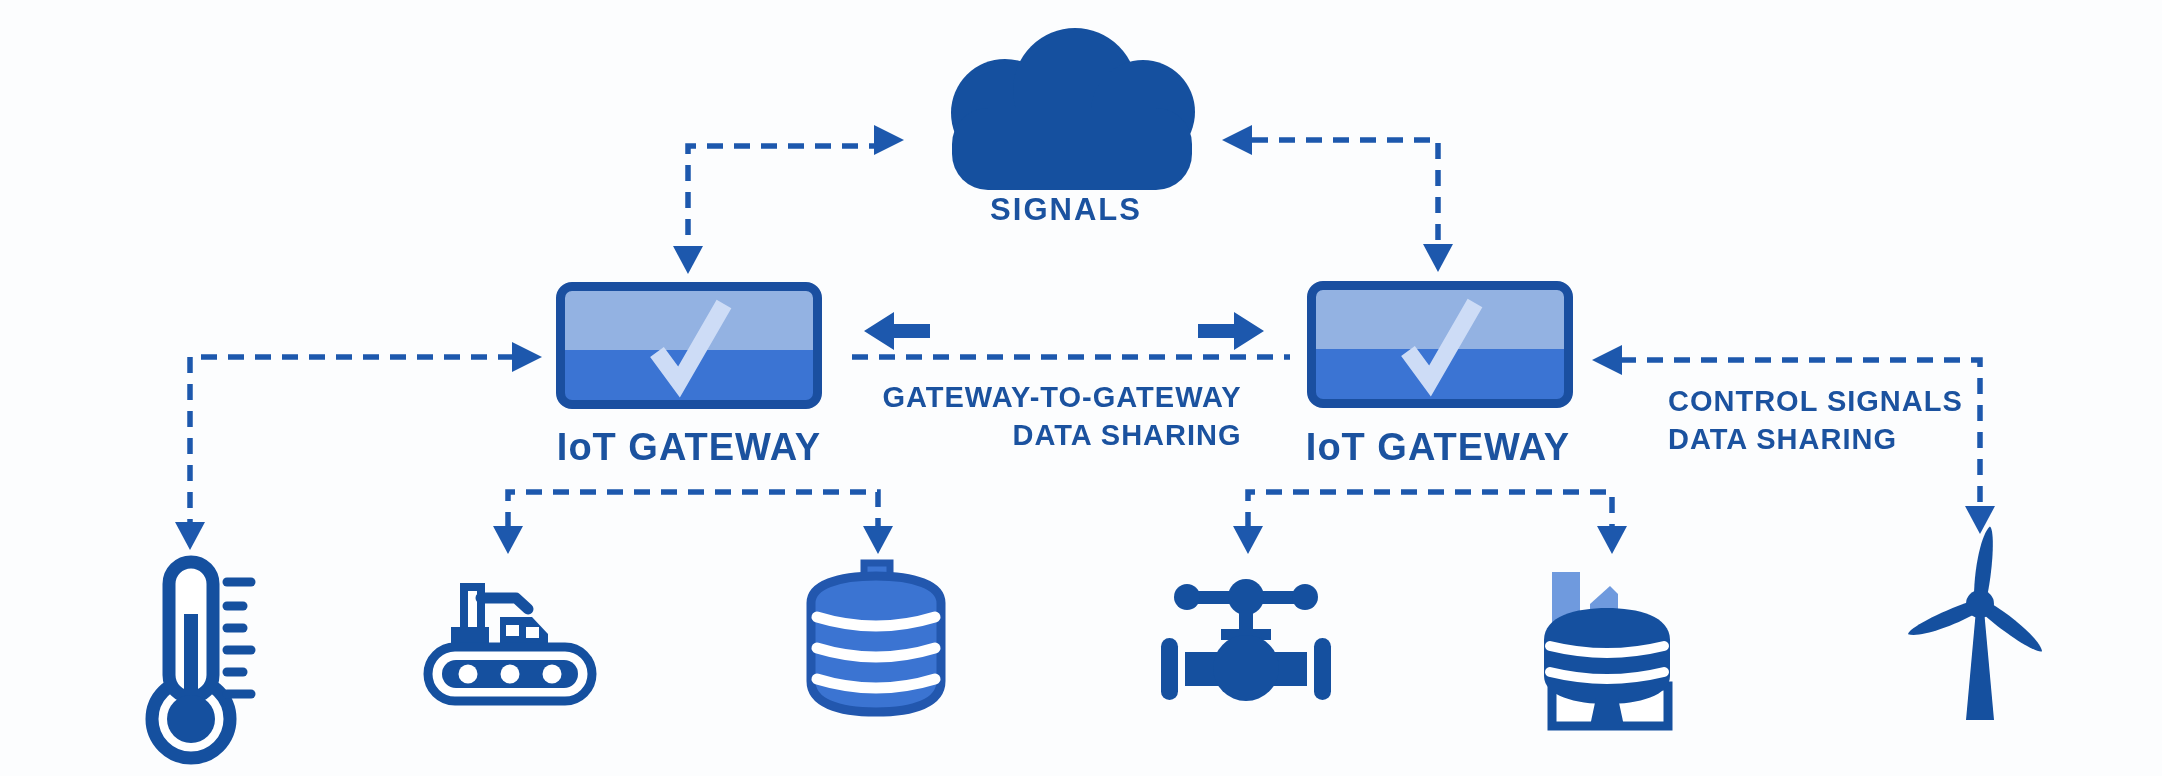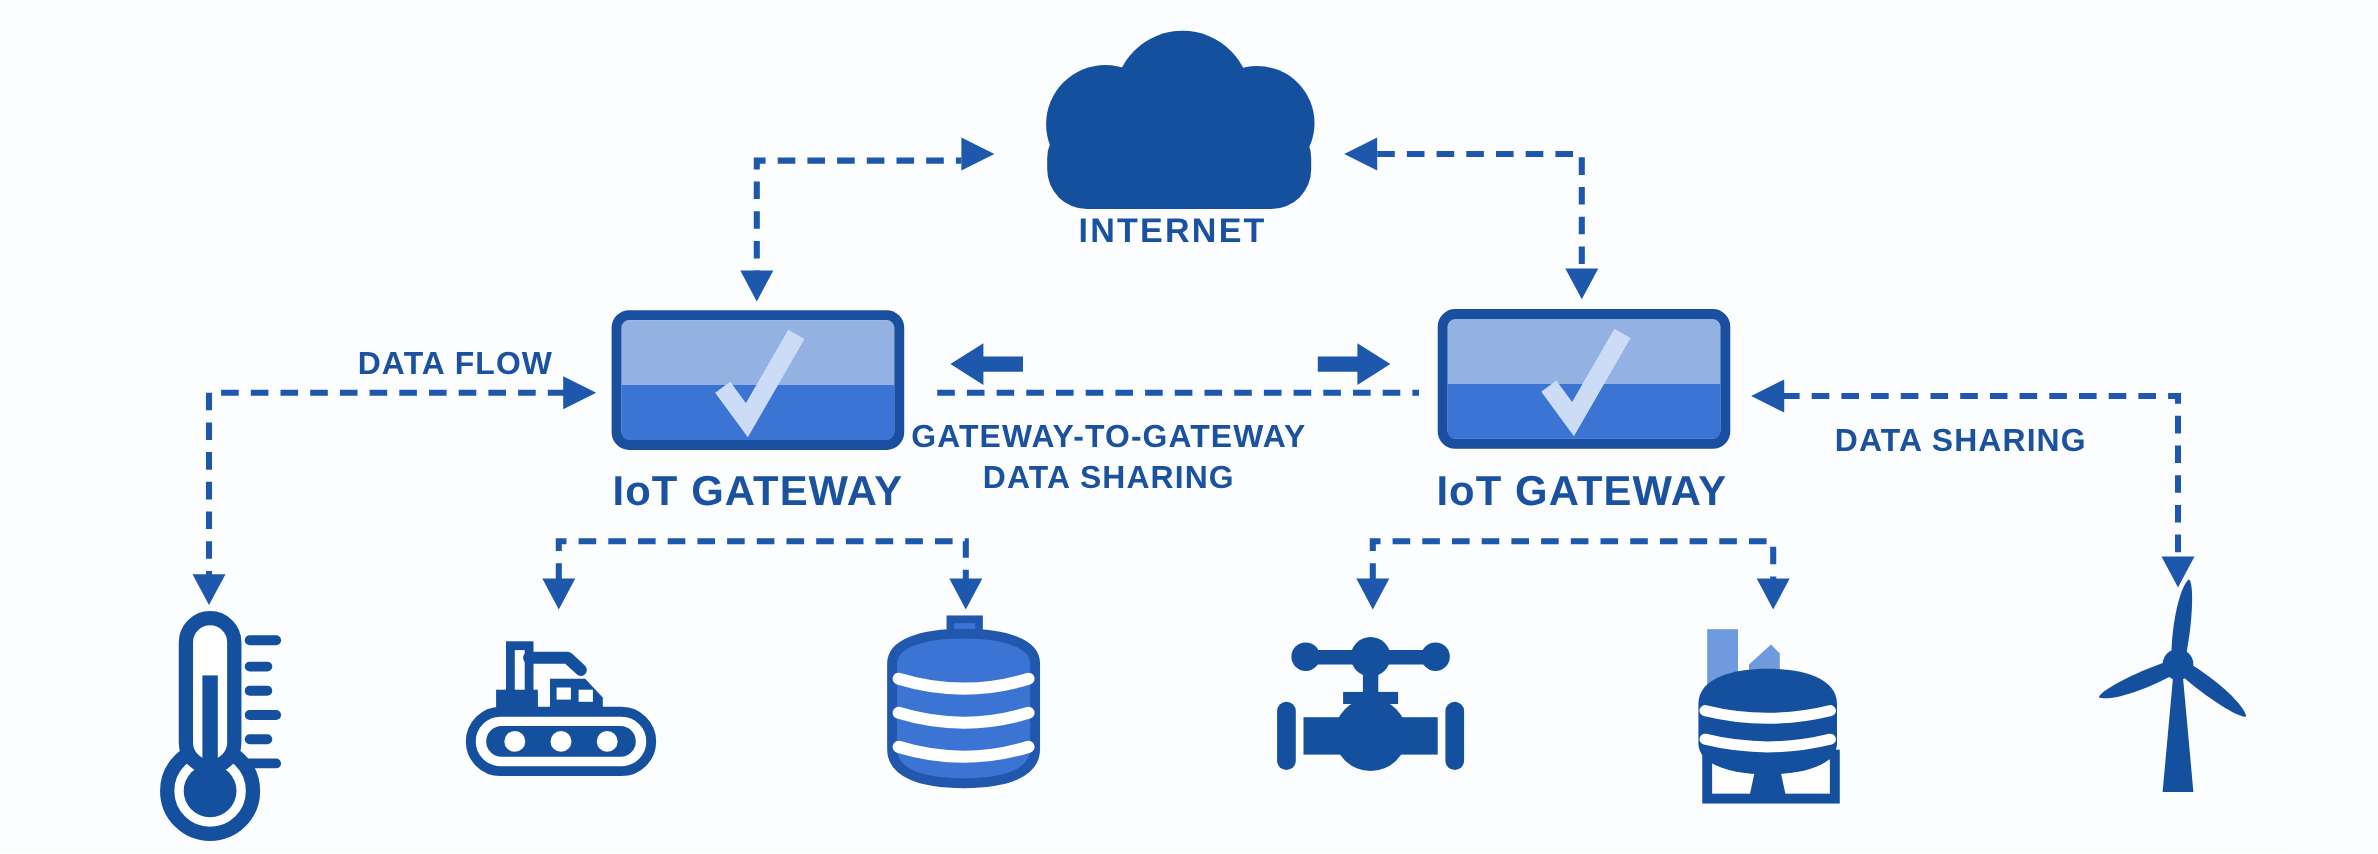--- a/index.html
+++ b/index.html
@@ -174,30 +174,30 @@
     <svg width="120" height="112" viewBox="0 0 120 112">
       <path d="M28,62 L50,92 L95,14" fill="none" stroke="var(--check,#cddcf6)" stroke-width="17" stroke-linecap="butt"></path>
     </svg>
   </div>
   <div class="gateway-box" style="left:1307px;top:281px;">
     <svg width="120" height="112" viewBox="0 0 120 112">
       <path d="M28,62 L50,92 L95,14" fill="none" stroke="var(--check,#cddcf6)" stroke-width="17" stroke-linecap="butt"></path>
     </svg>
   </div>
 
-  <div class="lbl center internet-lbl" style="left:1066px;top:192px;">INTERNET</div>
+  <div class="lbl center internet-lbl" style="left:1066px;top:192px;">SIGNALS</div>
 
   <div class="lbl center gateway-lbl" style="left:689px;top:426px;">IoT GATEWAY</div>
 
   <div class="lbl center gateway-lbl" style="left:1438px;top:426px;">IoT GATEWAY</div>
 
-  <div class="lbl center note-lbl" style="left:414px;top:312px;">DATA FLOW</div>
-
-  <div class="lbl center note-lbl" style="left:1008px;top:378px;">
+
+  <div class="lbl center note-lbl" style="left:1062px;top:378px;text-align:right;">
     <div>GATEWAY-TO-GATEWAY</div>
     <div>DATA SHARING</div>
   </div>
 
   <div class="lbl note-lbl" style="left:1668px;top:382px;">
+    <div>CONTROL SIGNALS</div>
     <div>DATA SHARING</div>
   </div>
 
 </div>
 
 </body></html>

